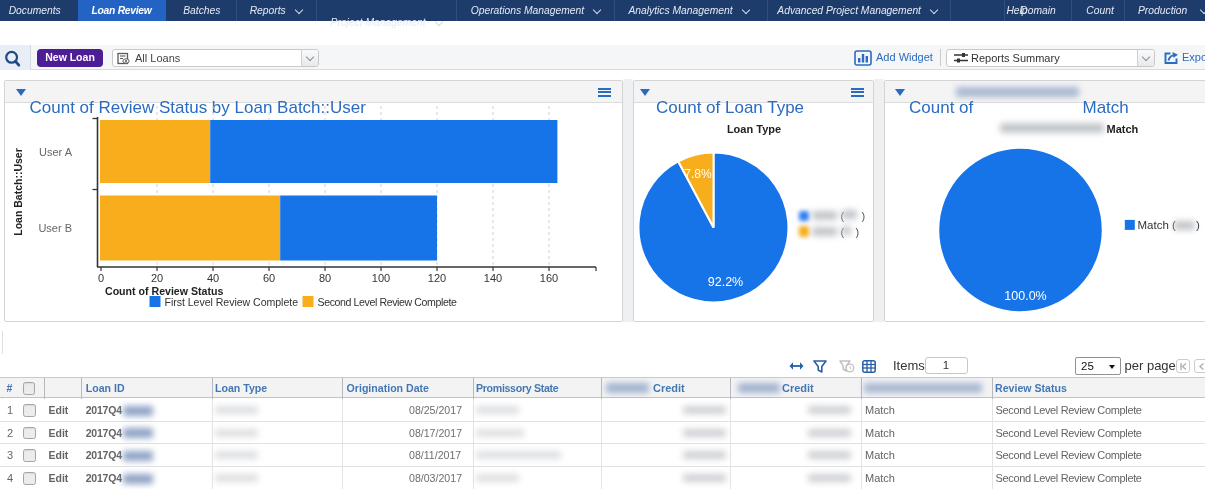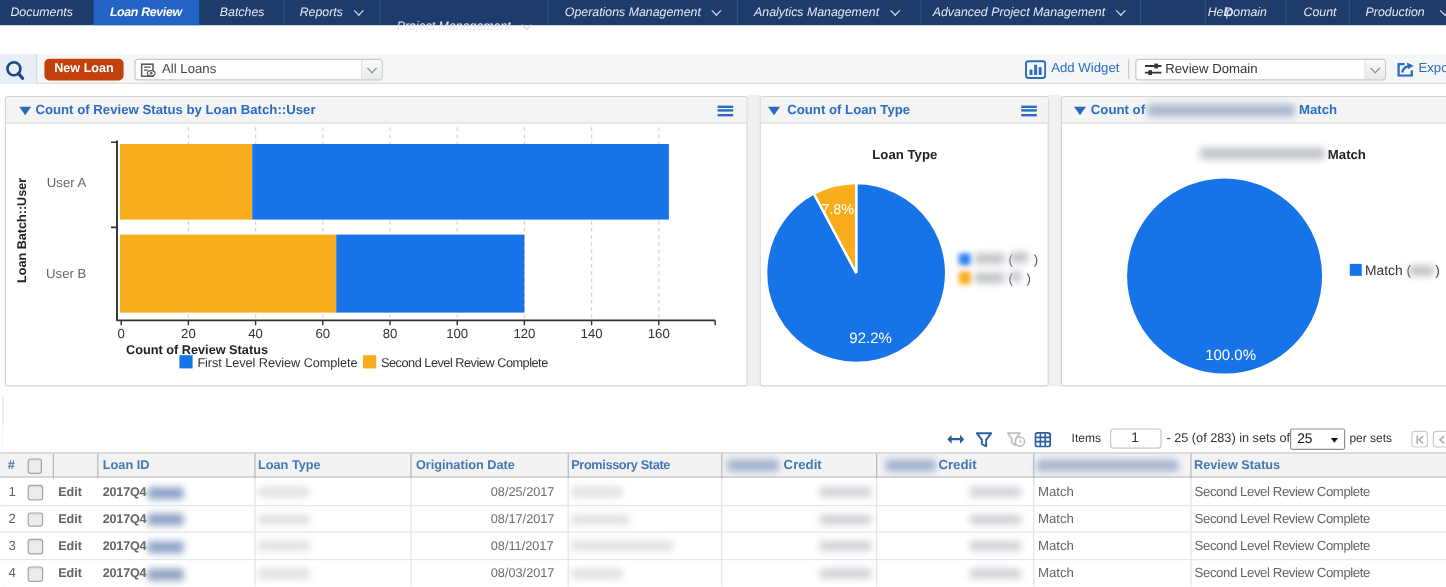--- a/index.html
+++ b/index.html
@@ -15,41 +15,41 @@
 .chev { display:inline-block; width:6px; height:6px; border-right:1.7px solid #cfdaea; border-bottom:1.7px solid #cfdaea; transform:rotate(45deg); vertical-align:1.5px; margin-left:10px; }
 
 
 #nav2 { position:absolute; left:0; top:21px; width:1205px; height:24px; background:#2263c3; }
 #nav2 .item { position:absolute; top:0; height:24px; line-height:24px; color:#fff; font-size:10.5px; font-weight:bold; white-space:nowrap; }
 #nav2 .active { position:absolute; left:58px; top:0; width:124px; height:24px; background:#2f74d4; }
 
 
 #toolbar { position:absolute; left:0; top:45px; width:1205px; height:25px; background:#f5f6f7; border-bottom:1px solid #d9dbdd; }
 #searchbox { position:absolute; left:0; top:0; width:31px; height:25px; background:#e8eef5; border-right:1px solid #d4dae1; }
-#newloan { position:absolute; left:37px; top:4px; width:66px; height:17.5px; background:#c2410c; border-radius:4px; color:#fff; font-weight:bold; font-size:10.5px; text-align:center; line-height:17.5px; }
+#newloan { position:absolute; left:37px; top:4px; width:66px; height:17.5px; background:#4c1d95; border-radius:4px; color:#fff; font-weight:bold; font-size:10.5px; text-align:center; line-height:17.5px; }
 .combo { position:absolute; top:3.5px; height:18px; background:#fff; border:1px solid #c9c9c9; border-radius:3px; }
 .combo .cbtn { position:absolute; right:0; top:0; height:16px; border-left:1px solid #d0d0d0; background:linear-gradient(#fafafa,#e9e9e9); border-radius:0 2px 2px 0; }
 .tool-txt { position:absolute; top:0; height:25px; line-height:25px; font-size:11px; color:#2a6cbf; white-space:nowrap; }
 
 
 #charts { position:absolute; left:0; top:71px; width:1205px; height:251px; background:#fff; }
 .gap { position:absolute; top:8px; height:243px; background:#eff0f2; }
 .panel { position:absolute; top:9px; height:241.5px; background:#fff; border:1px solid #d4d4d4; border-radius:2px; }
 .phead { position:absolute; left:0; top:0; right:0; height:22px; background:#f4f4f4; border-bottom:1px solid #dcdcdc; }
-.ptitle { position:absolute; top:0; height:22px; line-height:22px; font-size:11px; font-weight:bold; color:#2a6cc2; white-space:nowrap; }
+.ptitle { position:absolute; top:16px; height:22px; line-height:22px; font-size:17px; font-weight:normal; color:#2a6cc2; white-space:nowrap; }
 .tri { position:absolute; width:0; height:0; border-left:5px solid transparent; border-right:5px solid transparent; border-top:7px solid #2a6bbf; }
 .burger { position:absolute; width:13px; height:8.5px; border-top:2.2px solid #2a6cc2; border-bottom:2.2px solid #2a6cc2; }
 .burger:after { content:""; position:absolute; left:0; top:1px; width:13px; height:2.2px; background:#2a6cc2; }
 .blur { position:absolute; background:#c2c5c9; filter:blur(3px); border-radius:2px; }
 .blurb { position:absolute; background:#8fa3c6; filter:blur(3px); border-radius:2px; }
 
 
 #listbar { position:absolute; left:2px; top:330px; width:1203px; height:23px; background:#f7f7f7; border-top:1px solid #ccc; border-bottom:1px solid #d4d4d4; }
 #listtools { position:absolute; left:2px; top:354px; width:1203px; height:23px; background:#fff; }
-.ltxt { position:absolute; font-size:10px; color:#333; white-space:nowrap; line-height:23px; top:0; }
+.ltxt { position:absolute; font-size:13px; color:#333; white-space:nowrap; line-height:23px; top:0; }
 #thead { position:absolute; left:0; top:377px; width:1205px; height:21px; background:#f3f3f4; border-top:1px solid #cacaca; border-bottom:1px solid #c3c3c3; }
 #thead .h { position:absolute; top:0; height:21px; line-height:21px; font-size:10.6px; font-weight:bold; color:#4377b4; white-space:nowrap; }
 .vline { position:absolute; top:0; width:1px; background:#b5b8bd; }
 .row { position:absolute; left:0; width:1205px; height:22.7px; border-bottom:1px solid #e0e0e0; background:#fff; }
 .row .c { position:absolute; top:0; height:22.7px; line-height:22.7px; font-size:11px; color:#646464; white-space:nowrap; }
 .row .vl { position:absolute; top:0; width:1px; height:22.7px; background:#e3e4e6; }
 .cb { position:absolute; width:12.5px; height:12.5px; background:#ececec; border:1px solid #a5a5a5; border-radius:2.5px; box-shadow:inset 0 1px 1px rgba(0,0,0,0.08); }
 .num { color:#4377b4; }
 .edit { font-weight:bold; color:#20549b; font-size:10.5px !important; }
 .lid { font-weight:bold; color:#1e4e84; font-size:10.5px !important; letter-spacing:-0.2px; }
@@ -113,21 +113,21 @@
     </svg>
     <span class="tool-txt" style="left:876px;">Add Widget</span>
     <div style="position:absolute;left:940px;top:4px;width:1px;height:17px;background:#ccc;"></div>
     <div class="combo" style="left:946px; width:208.5px;">
       <svg width="14" height="12" style="position:absolute;left:7px;top:2.5px;" viewBox="0 0 14 12">
         <line x1="0" y1="3" x2="14" y2="3" stroke="#333" stroke-width="1.5"></line>
         <line x1="0" y1="8.5" x2="14" y2="8.5" stroke="#333" stroke-width="1.5"></line>
         <rect x="8" y="1" width="3" height="4" fill="#333"></rect>
         <rect x="3" y="6.5" width="3" height="4" fill="#333"></rect>
       </svg>
-      <span style="position:absolute;left:24px;top:0;line-height:16px;font-size:11px;color:#333;">Review Domain</span>
+      <span style="position:absolute;left:24px;top:0;line-height:16px;font-size:11px;color:#333;">Reports Summary</span>
       <div class="cbtn" style="width:16.5px;">
           <i class="chev" style="border-color:#7a92ad; margin:0; position:absolute; left:4.5px; top:4px;"></i>
         </div>
     </div>
     <svg width="15" height="13" style="position:absolute;left:1164px;top:6px;" viewBox="0 0 15 13">
       <path d="M 12.5 7.5 L 12.5 12 L 1.5 12 L 1.5 2.5 L 6.5 2.5" fill="none" stroke="#2a6cbf" stroke-width="1.9"></path>
       <path d="M 4.5 9.5 Q 5.5 5.2 9.2 4.4" fill="none" stroke="#2a6cbf" stroke-width="1.9"></path>
       <path d="M 8.4 1 L 14 3.7 L 9.4 6.8 Z" fill="#2a6cbf"></path>
     </svg>
     <span class="tool-txt" style="left:1182px;">Export</span>
@@ -265,26 +265,25 @@
     </svg>
     <svg width="14" height="13" style="position:absolute;left:859.5px;top:6px;" viewBox="0 0 14 13">
       <rect x="0.8" y="0.8" width="12.4" height="11.4" rx="2" fill="none" stroke="#2a5fa5" stroke-width="1.5"></rect>
       <line x1="5" y1="1" x2="5" y2="12" stroke="#2a5fa5" stroke-width="1.3"></line>
       <line x1="9" y1="1" x2="9" y2="12" stroke="#2a5fa5" stroke-width="1.3"></line>
       <line x1="1" y1="4.5" x2="13" y2="4.5" stroke="#2a5fa5" stroke-width="1.3"></line>
       <line x1="1" y1="8" x2="13" y2="8" stroke="#2a5fa5" stroke-width="1.3"></line>
     </svg>
     <span class="ltxt" style="left:891px;">Items</span>
     <input style="position: absolute; left: 922.5px; top: 2.5px; width: 43px; height: 17.5px; border: 1px solid rgb(198, 198, 198); border-radius: 3px; text-align: center; font-size: 11.5px; font-family: &quot;Liberation Sans&quot;, sans-serif; color: rgb(51, 51, 51);" value="1">
-    <span class="ltxt" style="left:970px; font-size:10.6px;">- 25 (of 283) in sets of</span>
     <div style="position:absolute; left:1073px; top:2.5px; width:45.5px; height:18px; border:1px solid #919191; border-radius:2px; background:#fff;">
       <span style="position:absolute;left:5px;top:0;line-height:17px;font-size:11.5px;color:#111;">25</span>
       <div style="position:absolute; right:5px; top:7px; width:0; height:0; border-left:3.5px solid transparent; border-right:3.5px solid transparent; border-top:4.5px solid #111;"></div>
     </div>
-    <span class="ltxt" style="left:1122.5px;">per sets</span>
+    <span class="ltxt" style="left:1122.5px;">per page</span>
     <div style="position:absolute; left:1173.5px; top:4.5px; width:14.5px; height:14.5px; border:1px solid #ccc; border-radius:3px; background:#fff;">
       <svg width="9" height="9" style="position:absolute;left:2px;top:2px;" viewBox="0 0 9 9">
           <path d="M2 1 L2 8 M7 1.5 L3.5 4.5 L7 7.5" fill="none" stroke="#b0b0b0" stroke-width="1.4"></path>
         </svg>
     </div>
     <div style="position:absolute; left:1192px; top:4.5px; width:14.5px; height:14.5px; border:1px solid #ccc; border-radius:3px; background:#fff;">
       <svg width="9" height="9" style="position:absolute;left:2px;top:2px;" viewBox="0 0 9 9">
           <path d="M6.5 1.5 L3 4.5 L6.5 7.5" fill="none" stroke="#b0b0b0" stroke-width="1.4"></path>
         </svg>
     </div>

